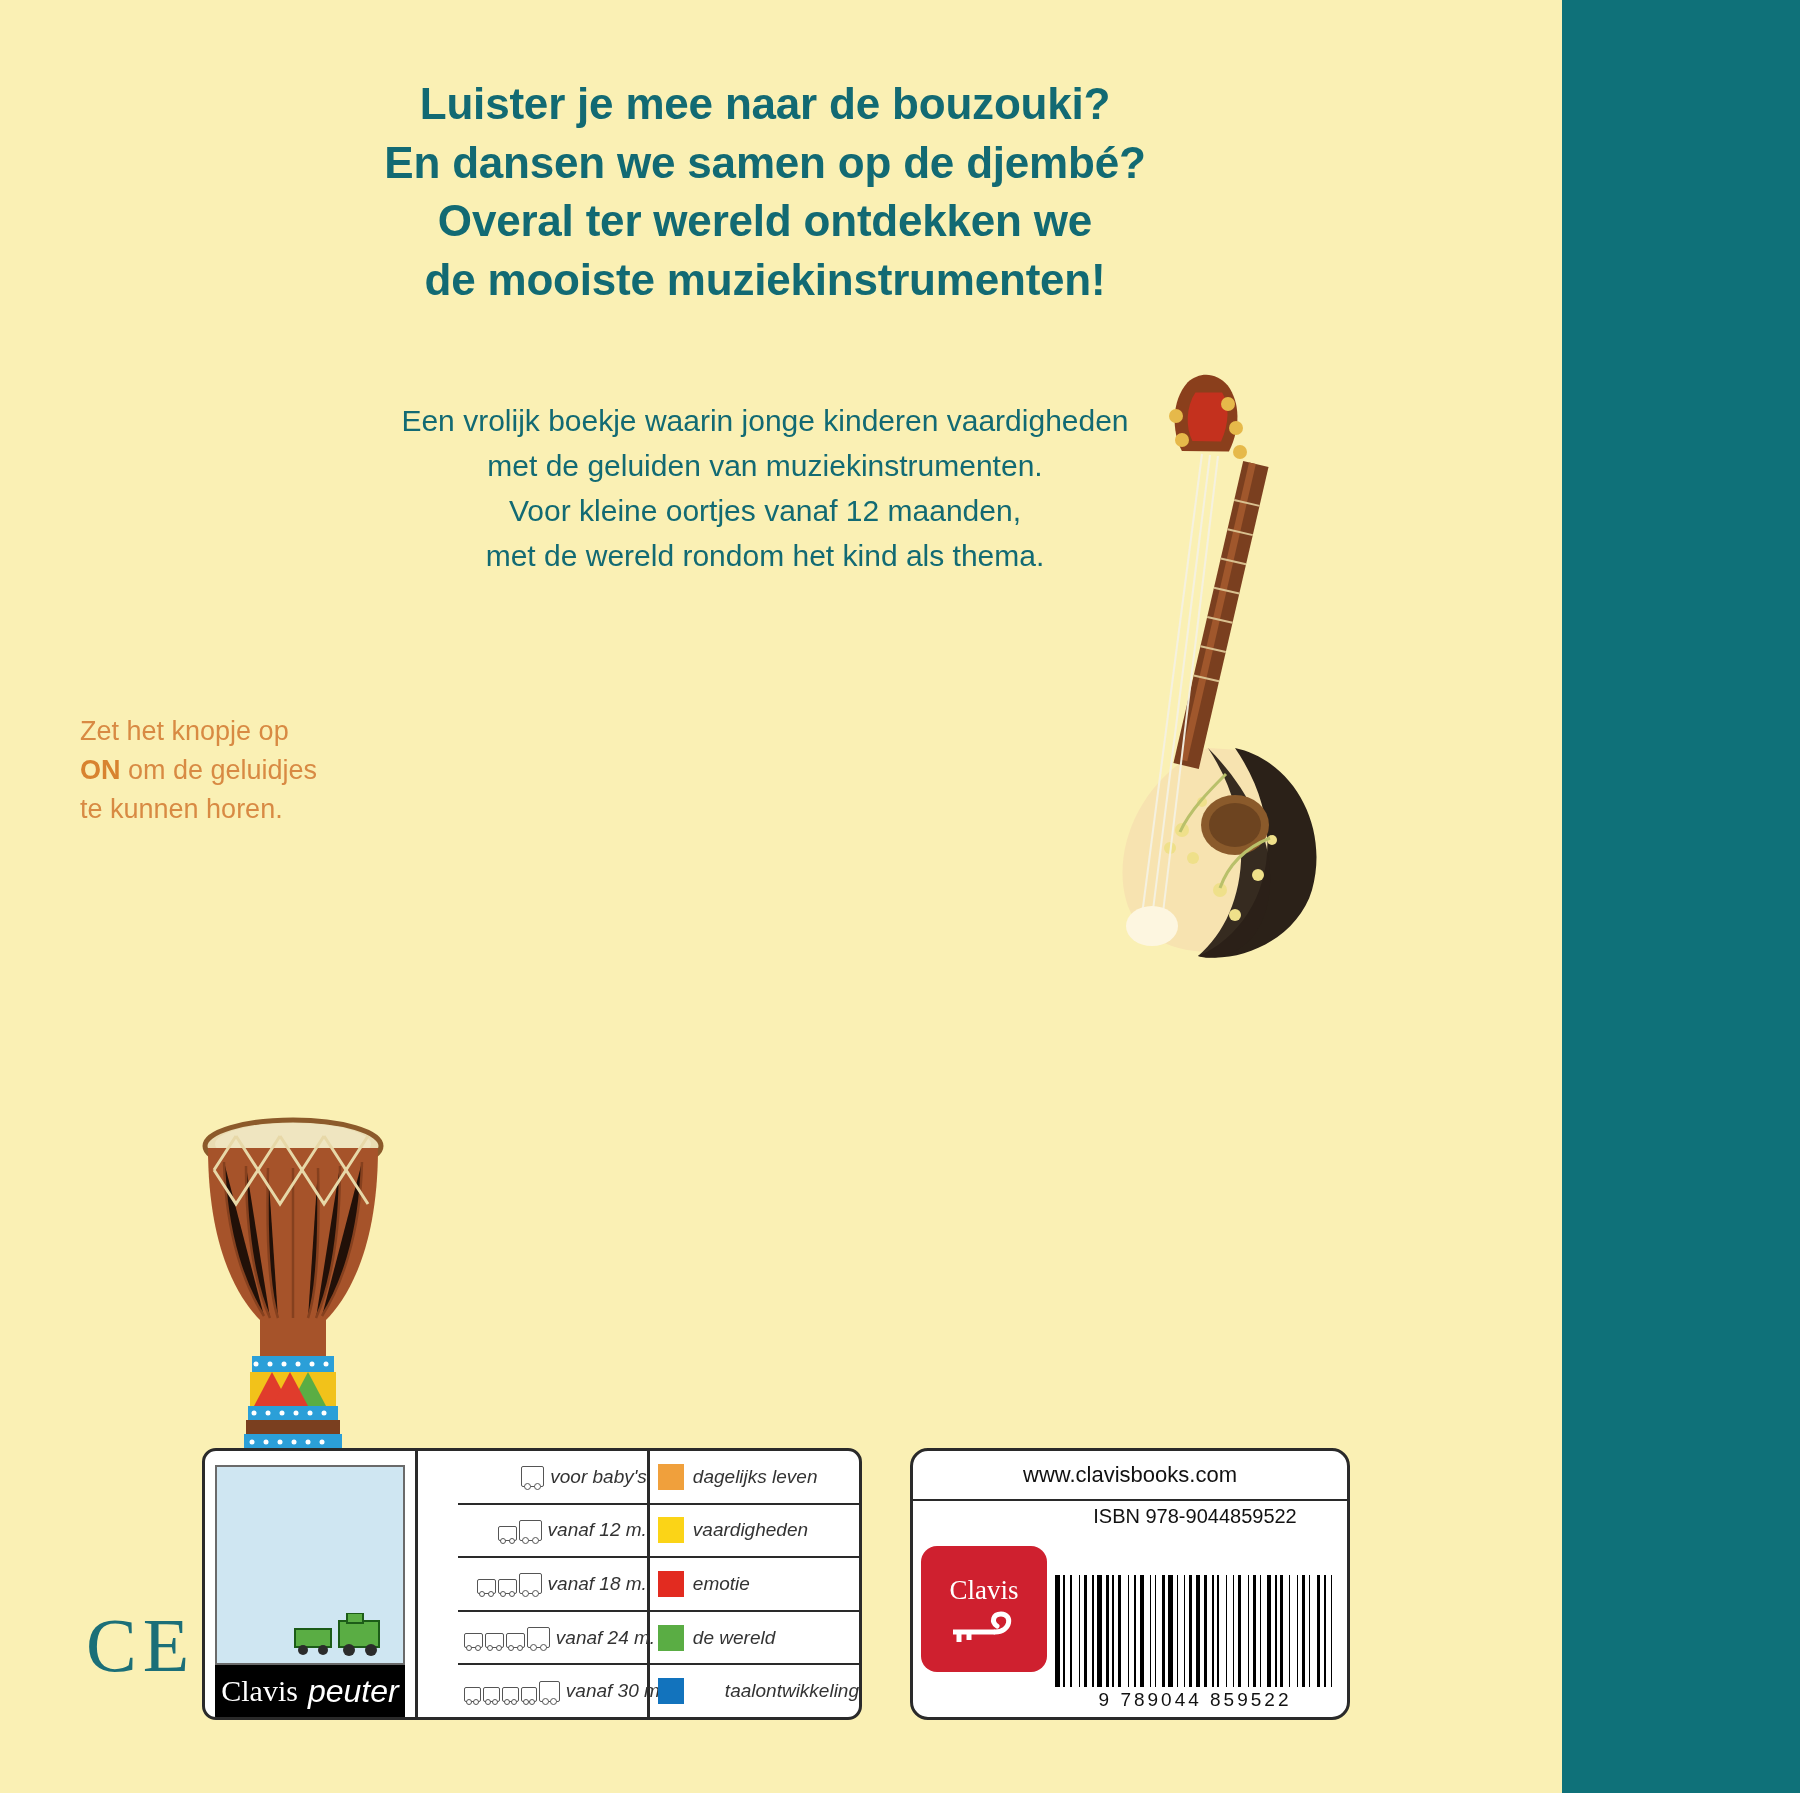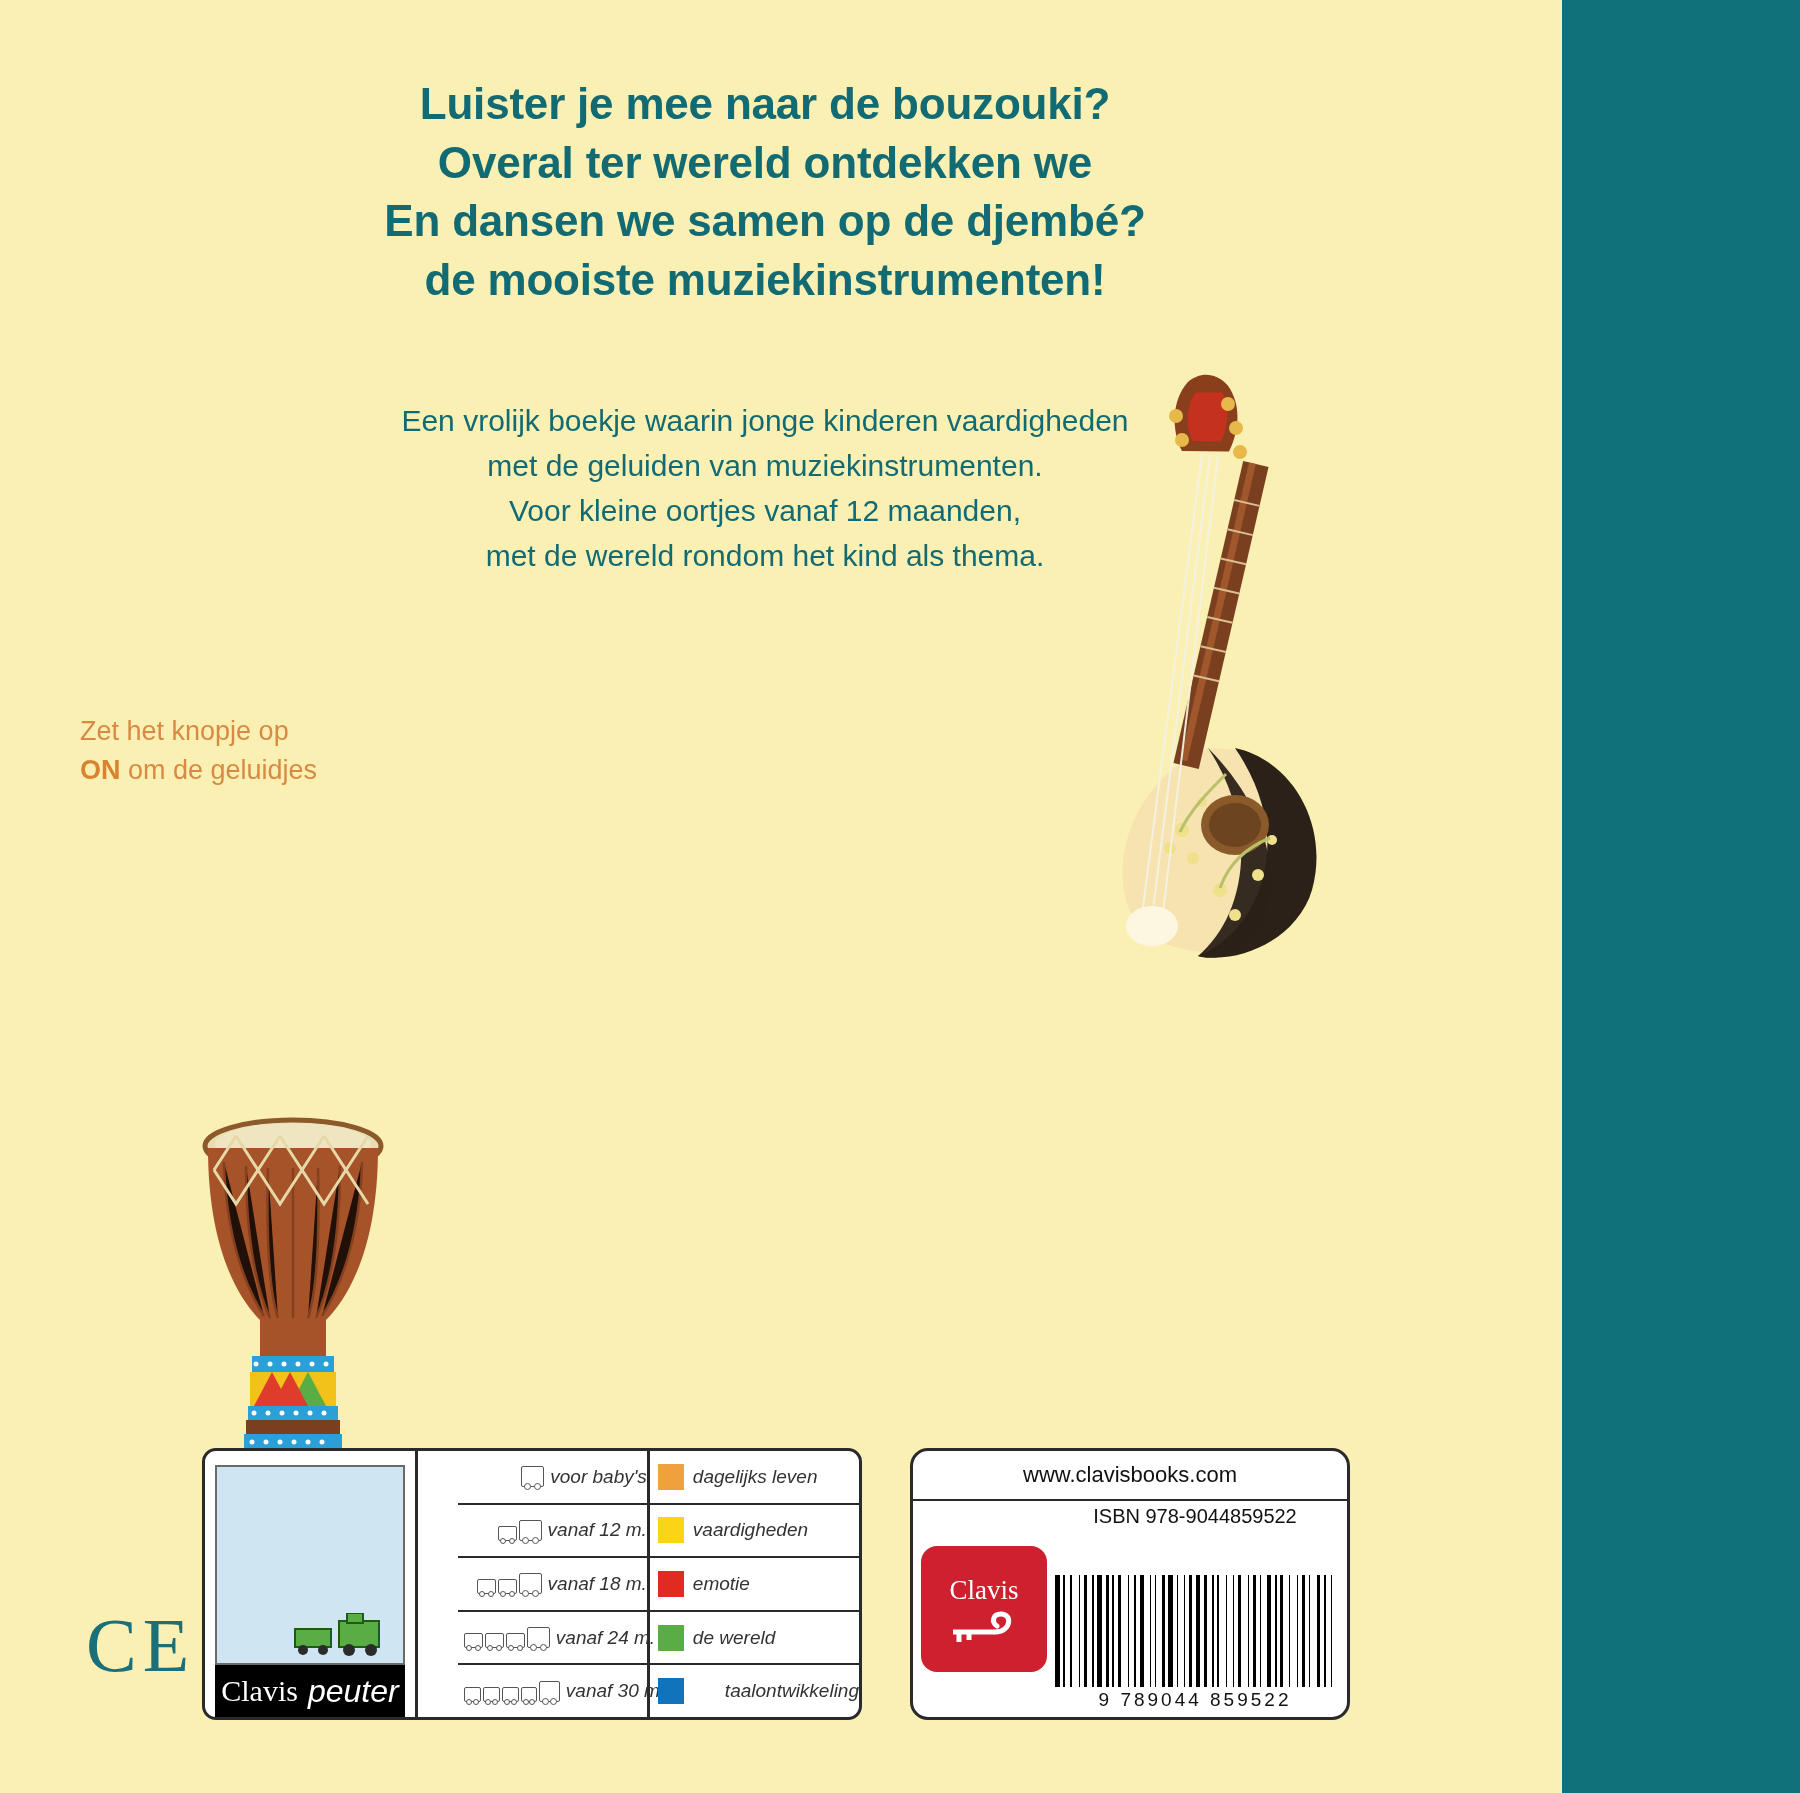--- a/index.html
+++ b/index.html
@@ -338,41 +338,42 @@
 <body>
 
 <div class="page">
 
   <div class="spine"></div>
 
   <div class="headline">
     <div>
       <span>Luister je mee naar de </span><span class="b">bouzouki</span><span>?</span>
     </div>
-    <div>Overal ter wereld ontdekken we</div>
     <div>
       <span>En dansen we samen op de </span><span class="b">djembé</span><span>?</span>
     </div>
+    <div>Overal ter wereld ontdekken we</div>
     <div>
       <span>de mooiste </span><span class="b">muziekinstrumenten!</span>
     </div>
   </div>
 
   <div class="subtext">
     <div>Een vrolijk boekje waarin jonge kinderen vaardigheden</div>
     <div>met de geluiden van muziekinstrumenten.</div>
     <div>Voor kleine oortjes vanaf 12 maanden,</div>
     <div>met de wereld rondom het kind als thema.</div>
   </div>
 
   <div class="knopje">
     <div>Zet het knopje op</div>
     <div>
       <span class="on">ON</span><span> om de geluidjes</span>
     </div>
+    <div>te kunnen horen.</div>
   </div>
 
   <svg class="instrument" style="left:1030px; top:370px;" width="400" height="590" viewBox="0 0 400 590">
 
     <path d="M178 378 C 120 400, 80 470, 96 530 C 112 590, 210 600, 252 548 C 290 500, 268 410, 210 380 Z" fill="#f7e3b0"></path>
     <path d="M205 378 C 262 390, 300 455, 282 520 C 268 568, 210 595, 168 586 C 230 560, 268 470, 205 378 Z" fill="#2b2118"></path>
     <path d="M178 378 C 220 420, 252 480, 236 540 C 224 584, 184 592, 168 586 C 214 548, 232 460, 178 378 Z" fill="#2b2118" opacity="0.95"></path>
     <ellipse cx="205" cy="455" rx="34" ry="30" fill="#8a5a2b"></ellipse>
     <ellipse cx="205" cy="455" rx="26" ry="22" fill="#6d4420"></ellipse>
 

